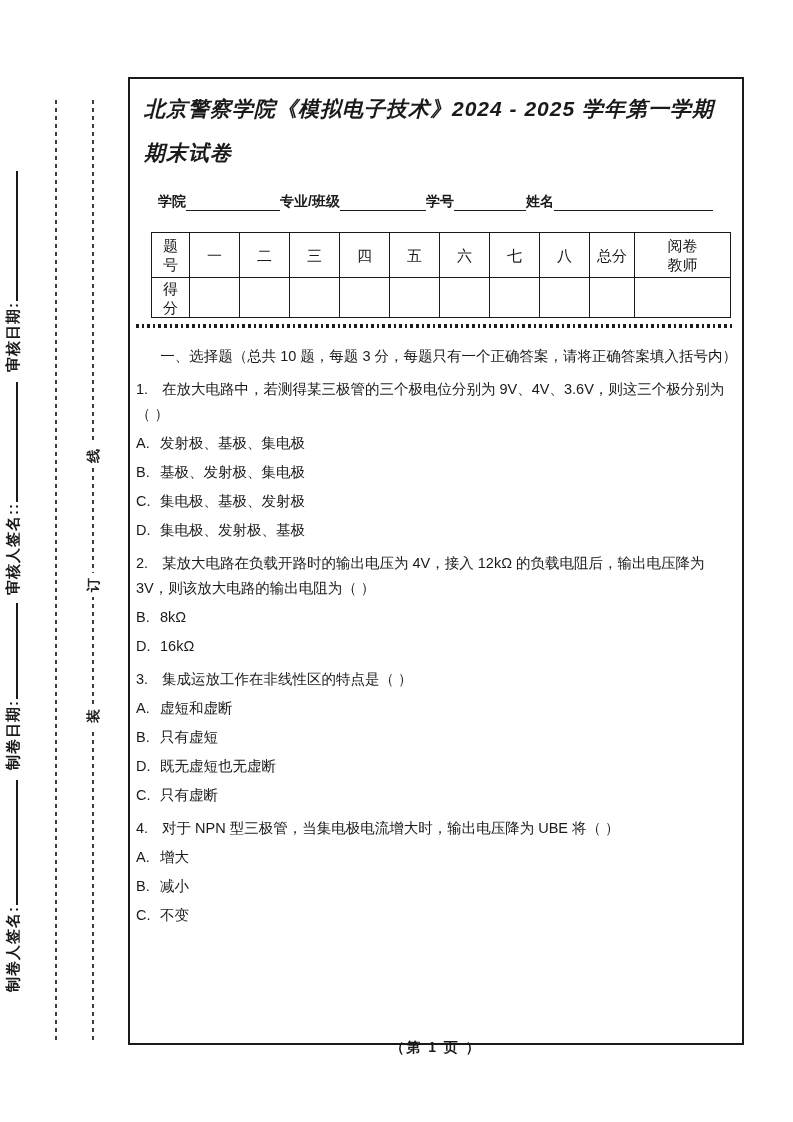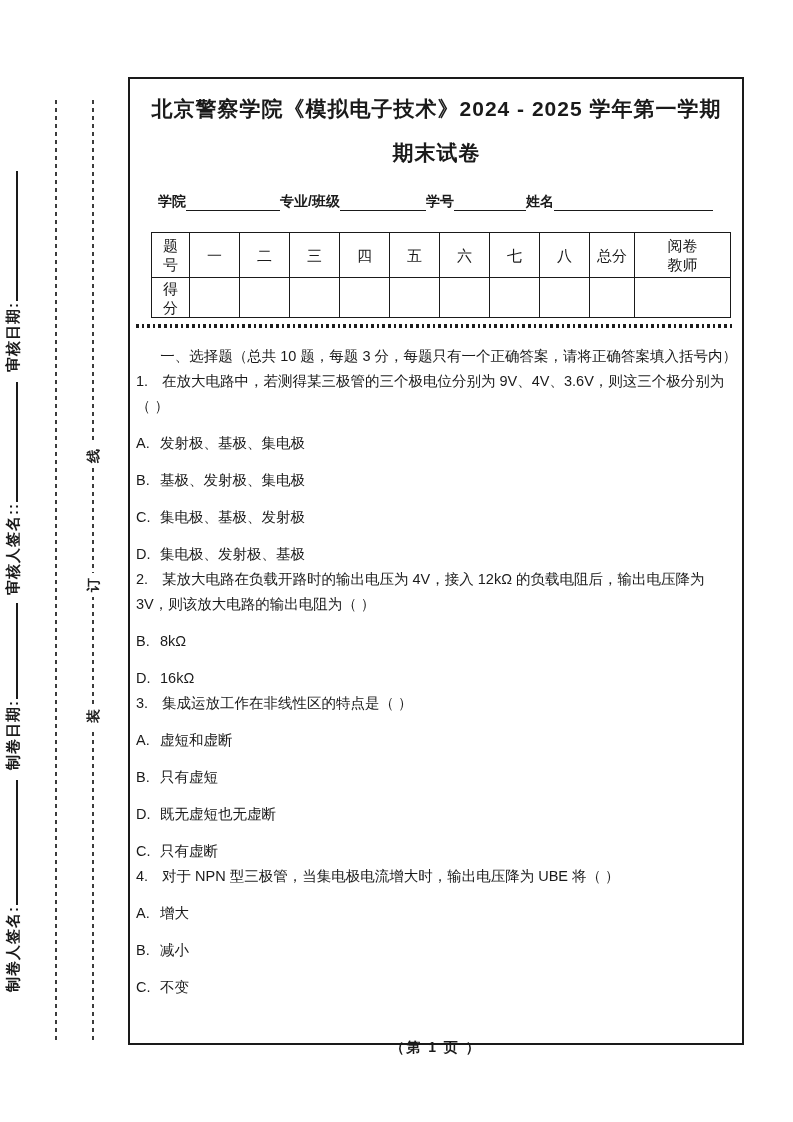--- a/index.html
+++ b/index.html
@@ -59,25 +59,26 @@
     left: 128px; top: 77px;
     width: 616px; height: 968px;
     border: 2px solid #1a1a1a;
     padding: 6px 5px 0 6px;
     background: #fff;
   }
 
   .exam-title {
     margin-top: 2px;
     padding: 0 8px;
-    text-align: center;
+    text-align: left;
     font-size: 21px;
     font-weight: 600;
     line-height: 44px;
     letter-spacing: 1px;
+    font-style: italic;
   }
 
   .fields-row {
     display: flex;
     align-items: flex-end;
     margin: 16px 24px 0 22px;
     font-size: 14px;
     height: 20px;
     white-space: nowrap;
   }
@@ -108,23 +109,23 @@
 
   .dot-sep {
     margin: 6px 0 0 0;
     width: 598px;
     height: 4px;
     background-image: repeating-linear-gradient(to right, #1c1c1c 0 2.6px, transparent 2.6px 5.6px);
   }
 
   .bodytext { font-size: 14.5px; line-height: 25px; }
   .section-heading { margin: 16px 0 0 0; text-align: right; }
-  .q-stem { margin-top: 0; }
+  .q-stem { margin-top: 8px; }
   .q-num { display: inline-block; min-width: 26px; }
-  .opt-row { margin-top: 12px; }
+  .opt-row { margin-top: 4px; }
   .opt-key { display: inline-block; min-width: 24px; }
 
   .page-footer {
     position: absolute;
     top: 1039px;
     left: 128px;
     width: 616px;
     text-align: center;
     font-size: 14px;
     font-weight: bold;

